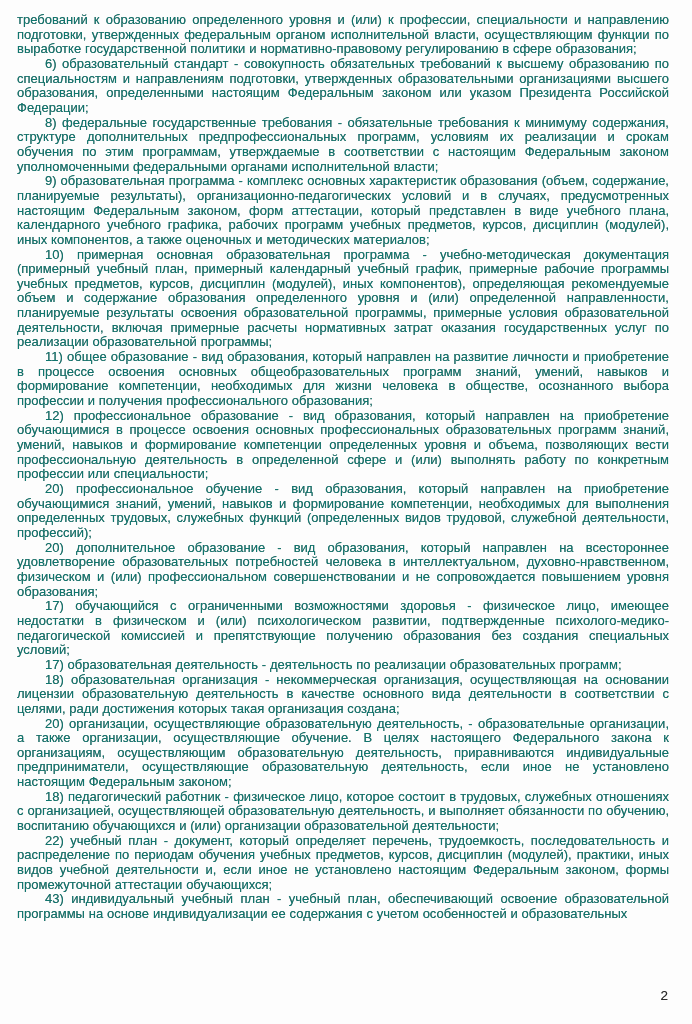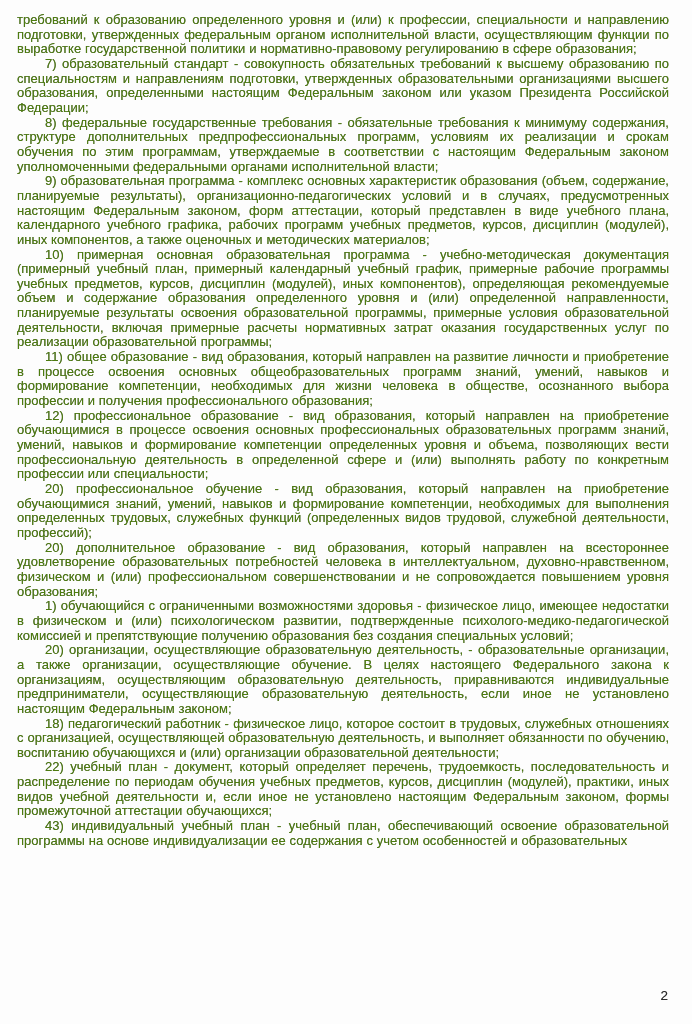--- a/index.html
+++ b/index.html
@@ -15,21 +15,21 @@
     background: #fdfdfd;
     overflow: hidden;
     font-family: "Liberation Sans", "DejaVu Sans", sans-serif;
     box-sizing: border-box;
   }
   .content {
     position: absolute;
     top: 13px;
     left: 17px;
     width: 652px;
-    color: #4d7c0f;
+    color: #0f766e;
     font-size: 13px;
     line-height: 14.65px;
     text-align: justify;
     text-shadow: 0 0 0.45px rgba(10,10,10,0.55);
     word-spacing: 0.2px;
   }
   .para {
     margin: 0;
     padding: 0;
   }
@@ -44,28 +44,30 @@
     color: #2b2b2b;
     text-shadow: 0 0 0.45px rgba(10,10,10,0.5);
   }
 </style>
 </head>
 <body>
 
 <div class="page">
   <div class="content">
     <p class="para">требований к образованию определенного уровня и (или) к профессии, специальности и направлению подготовки, утвержденных федеральным органом исполнительной власти, осуществляющим функции по выработке государственной политики и нормативно-правовому регулированию в сфере образования;</p>
-    <p class="para indent">7) образовательный стандарт - совокупность обязательных требований к высшему образованию по специальностям и направлениям подготовки, утвержденных образовательными организациями высшего образования, определенными настоящим Федеральным законом или указом Президента Российской Федерации;</p>
+    <p class="para indent">6) образовательный стандарт - совокупность обязательных требований к высшему образованию по специальностям и направлениям подготовки, утвержденных образовательными организациями высшего образования, определенными настоящим Федеральным законом или указом Президента Российской Федерации;</p>
     <p class="para indent">8) федеральные государственные требования - обязательные требования к минимуму содержания, структуре дополнительных предпрофессиональных программ, условиям их реализации и срокам обучения по этим программам, утверждаемые в соответствии с настоящим Федеральным законом уполномоченными федеральными органами исполнительной власти;</p>
     <p class="para indent">9) образовательная программа - комплекс основных характеристик образования (объем, содержание, планируемые результаты), организационно-педагогических условий и в случаях, предусмотренных настоящим Федеральным законом, форм аттестации, который представлен в виде учебного плана, календарного учебного графика, рабочих программ учебных предметов, курсов, дисциплин (модулей), иных компонентов, а также оценочных и методических материалов;</p>
     <p class="para indent">10) примерная основная образовательная программа - учебно-методическая документация (примерный учебный план, примерный календарный учебный график, примерные рабочие программы учебных предметов, курсов, дисциплин (модулей), иных компонентов), определяющая рекомендуемые объем и содержание образования определенного уровня и (или) определенной направленности, планируемые результаты освоения образовательной программы, примерные условия образовательной деятельности, включая примерные расчеты нормативных затрат оказания государственных услуг по реализации образовательной программы;</p>
     <p class="para indent">11) общее образование - вид образования, который направлен на развитие личности и приобретение в процессе освоения основных общеобразовательных программ знаний, умений, навыков и формирование компетенции, необходимых для жизни человека в обществе, осознанного выбора профессии и получения профессионального образования;</p>
     <p class="para indent">12) профессиональное образование - вид образования, который направлен на приобретение обучающимися в процессе освоения основных профессиональных образовательных программ знаний, умений, навыков и формирование компетенции определенных уровня и объема, позволяющих вести профессиональную деятельность в определенной сфере и (или) выполнять работу по конкретным профессии или специальности;</p>
     <p class="para indent">20) профессиональное обучение - вид образования, который направлен на приобретение обучающимися знаний, умений, навыков и формирование компетенции, необходимых для выполнения определенных трудовых, служебных функций (определенных видов трудовой, служебной деятельности, профессий);</p>
     <p class="para indent">20) дополнительное образование - вид образования, который направлен на всестороннее удовлетворение образовательных потребностей человека в интеллектуальном, духовно-нравственном, физическом и (или) профессиональном совершенствовании и не сопровождается повышением уровня образования;</p>
-    <p class="para indent">1) обучающийся с ограниченными возможностями здоровья - физическое лицо, имеющее недостатки в физическом и (или) психологическом развитии, подтвержденные психолого-медико-педагогической комиссией и препятствующие получению образования без создания специальных условий;</p>
+    <p class="para indent">17) обучающийся с ограниченными возможностями здоровья - физическое лицо, имеющее недостатки в физическом и (или) психологическом развитии, подтвержденные психолого-медико-педагогической комиссией и препятствующие получению образования без создания специальных условий;</p>
+    <p class="para indent">17) образовательная деятельность - деятельность по реализации образовательных программ;</p>
+    <p class="para indent">18) образовательная организация - некоммерческая организация, осуществляющая на основании лицензии образовательную деятельность в качестве основного вида деятельности в соответствии с целями, ради достижения которых такая организация создана;</p>
     <p class="para indent">20) организации, осуществляющие образовательную деятельность, - образовательные организации, а также организации, осуществляющие обучение. В целях настоящего Федерального закона к организациям, осуществляющим образовательную деятельность, приравниваются индивидуальные предприниматели, осуществляющие образовательную деятельность, если иное не установлено настоящим Федеральным законом;</p>
     <p class="para indent">18) педагогический работник - физическое лицо, которое состоит в трудовых, служебных отношениях с организацией, осуществляющей образовательную деятельность, и выполняет обязанности по обучению, воспитанию обучающихся и (или) организации образовательной деятельности;</p>
     <p class="para indent">22) учебный план - документ, который определяет перечень, трудоемкость, последовательность и распределение по периодам обучения учебных предметов, курсов, дисциплин (модулей), практики, иных видов учебной деятельности и, если иное не установлено настоящим Федеральным законом, формы промежуточной аттестации обучающихся;</p>
     <p class="para indent">43) индивидуальный учебный план - учебный план, обеспечивающий освоение образовательной программы на основе индивидуализации ее содержания с учетом особенностей и образовательных</p>
   </div>
   <div class="page-number">2</div>
 </div>
 
 </body></html>

